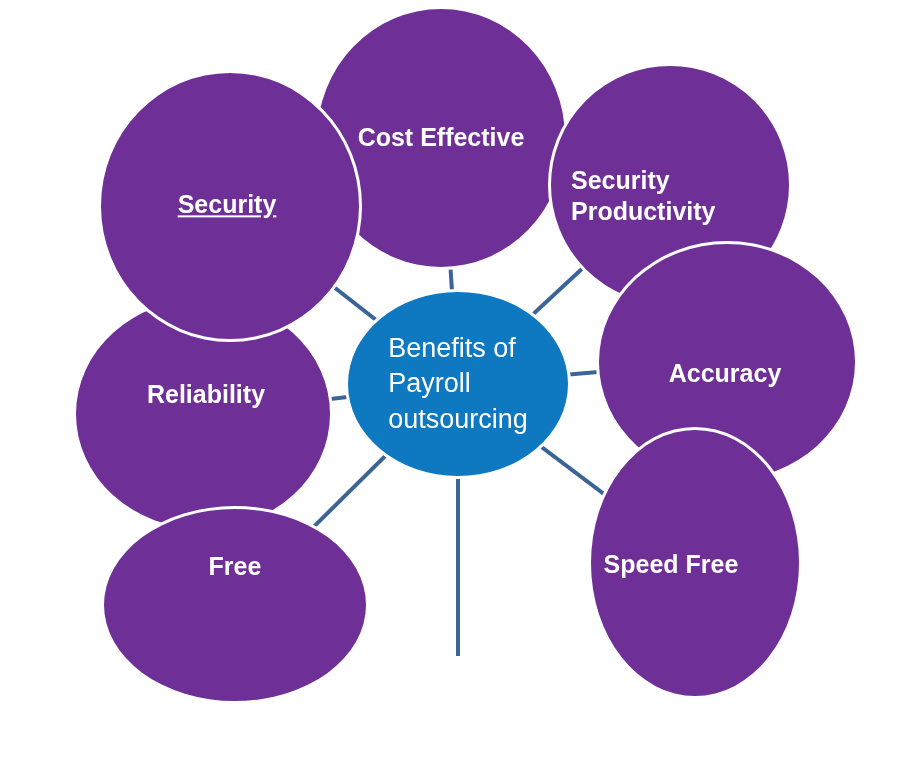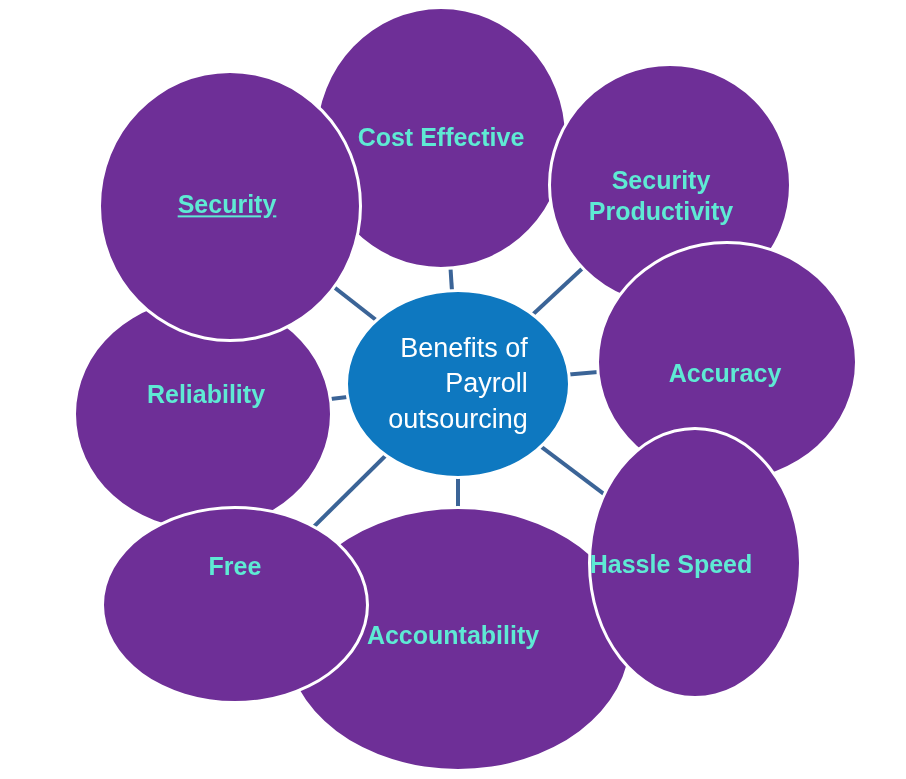--- a/index.html
+++ b/index.html
@@ -42,24 +42,24 @@
     border-radius: 50%;
     background: var(--bubble, #6e2f97);
     border: 3px solid #ffffff;
     box-sizing: border-box;
   }
   .bubble .lbl {
     position: absolute;
     left: 50%;
     top: 50%;
     transform: translate(-50%, -50%);
-    color: #5eead4;
+    color: #ffffff;
     font-size: 25px;
     font-weight: 700;
-    text-align: center;
+    text-align: left;
     white-space: nowrap;
     line-height: 1.25;
   }
 
   
   .b-cost          { left: 314px; top:   6px; width: 254px; height: 264px; z-index: 1; }
   .b-ip            { left: 548px; top:  63px; width: 244px; height: 244px; z-index: 2; }
   .b-ip .lbl       { white-space: normal; width: 180px; transform: translate(-50%, -50%) translate(-9px, 11px); }
   .b-accuracy      { left: 596px; top: 241px; width: 262px; height: 242px; z-index: 3; }
   .b-accuracy .lbl { transform: translate(-50%, -50%) translate(-2px, 12px); }
@@ -87,21 +87,21 @@
     box-sizing: border-box;
     z-index: 10;
     display: flex;
     align-items: center;
     justify-content: center;
   }
   .center-node .ctr-lbl {
     color: #ffffff;
     font-size: 27px;
     font-weight: 400;
-    text-align: right;
+    text-align: left;
     line-height: 1.3;
     white-space: pre-line;
   }
 </style>
 </head>
 <body>
 
 <div class="canvas">
 
   <div class="line l-n"></div>
@@ -118,26 +118,23 @@
   </div>
 
   <div class="bubble b-ip">
     <span class="lbl">Security Productivity</span>
   </div>
 
   <div class="bubble b-accuracy">
     <span class="lbl">Accuracy</span>
   </div>
 
-  <div class="bubble b-account">
-    <span class="lbl">Accountability</span>
-  </div>
 
   <div class="bubble b-hassle">
-    <span class="lbl">Hassle Speed</span>
+    <span class="lbl">Speed Free</span>
   </div>
 
   <div class="bubble b-reliability">
     <span class="lbl">Reliability</span>
   </div>
 
   <div class="bubble b-speed">
     <span class="lbl">Free</span>
   </div>
 

